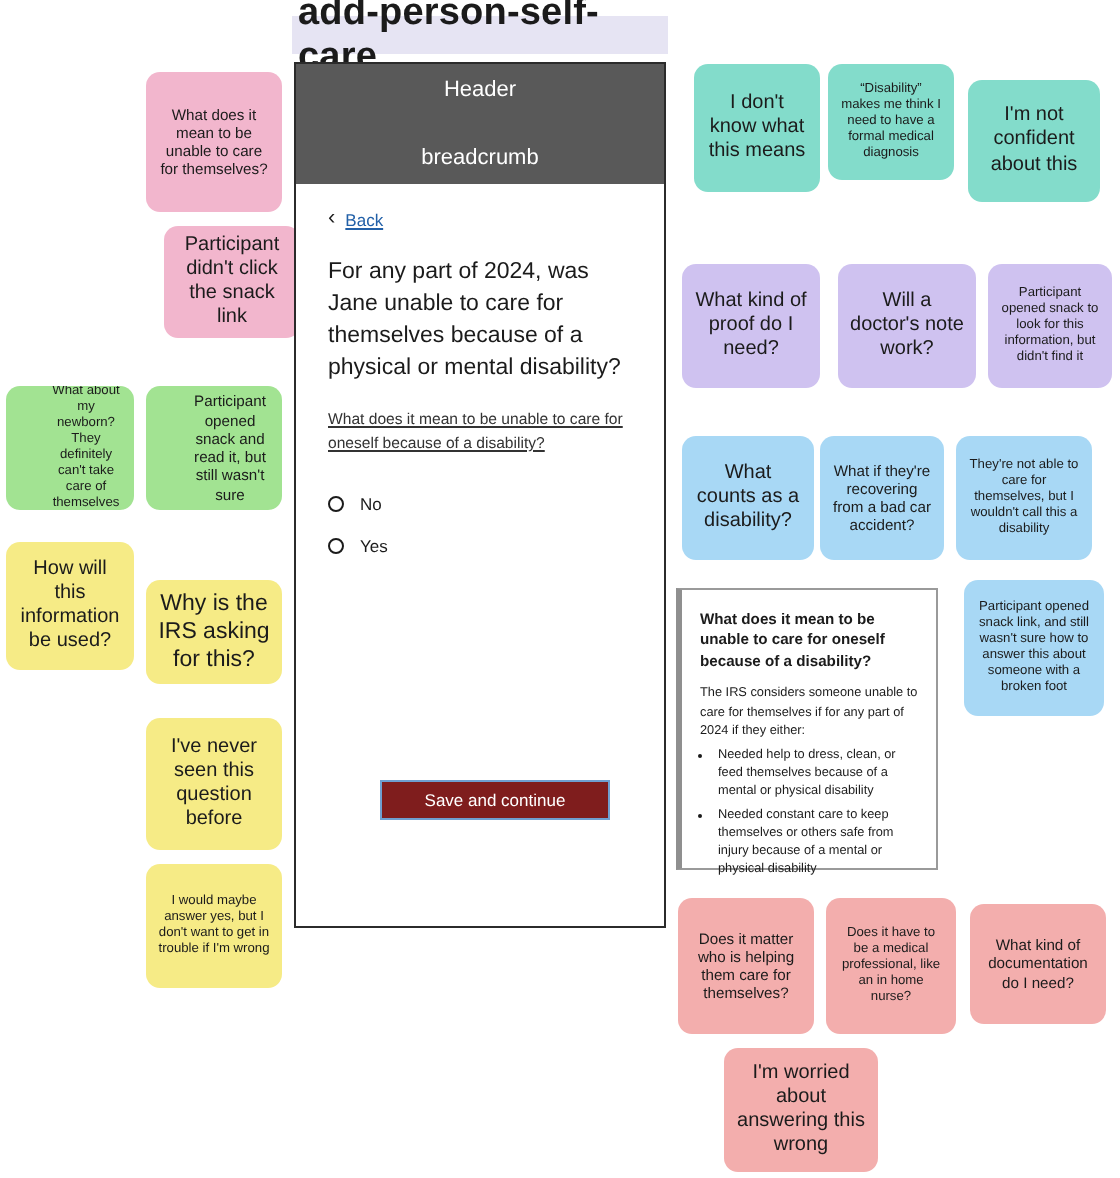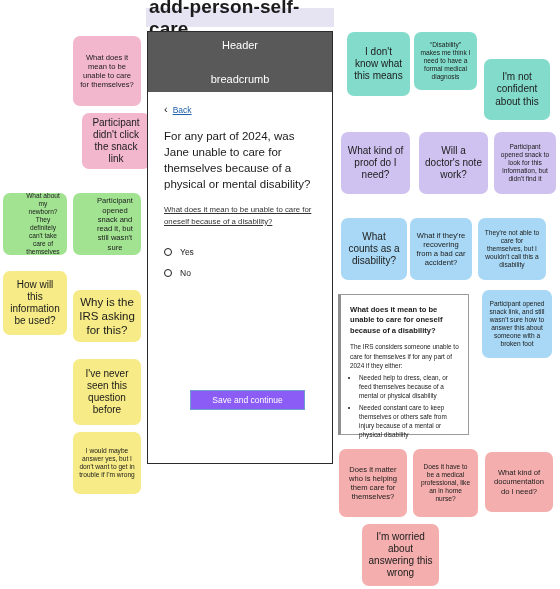--- a/index.html
+++ b/index.html
@@ -90,21 +90,21 @@
   }
   .radio-row{display:flex;align-items:center;gap:8px;margin-bottom:11px;}
   .radio{
     width:8px;height:8px;border-radius:50%;
     border:1.6px solid #1b1b1b;box-sizing:border-box;flex:none;
   }
   .radio-label{font-size:8.5px;color:#1b1b1b;}
   #save-continue{
     position:absolute;left:42px;bottom:53px;
     width:115px;height:20px;
-    background:#8b5cf6;
+    background:#7f1d1d;
     border:1px solid #6f9fd0;
     box-sizing:border-box;
     color:#ffffff;font-size:8.5px;
     display:flex;align-items:center;justify-content:center;
     cursor:pointer;
   }
 
   
   #snack-card{
     position:absolute;left:338px;top:294px;
@@ -131,21 +131,21 @@
       <div class="note pink t-sm" style="left: 73px; top: 36px; width: 68px; height: 70px;">What does it mean to be unable to care for themselves?</div>
       <div class="note pink t-md" style="left: 82px; top: 113px; width: 68px; height: 56px;">Participant didn't click the snack link</div>
       <div class="note green t-xs" style="left: 3px; top: 193px; width: 64px; height: 62px;">What about my newborn? They definitely can't take care of themselves</div>
       <div class="note green t-sm" style="left: 73px; top: 193px; width: 68px; height: 62px;">Participant opened snack and read it, but still wasn't sure</div>
       <div class="note yellow t-md" style="left: 3px; top: 271px; width: 64px; height: 64px;">How will this information be used?</div>
       <div class="note yellow t-lg" style="left: 73px; top: 290px; width: 68px; height: 52px;">Why is the IRS asking for this?</div>
       <div class="note yellow t-md" style="left: 73px; top: 359px; width: 68px; height: 66px;">I've never seen this question before</div>
       <div class="note yellow t-xs" style="left: 73px; top: 432px; width: 68px; height: 62px;">I would maybe answer yes, but I don't want to get in trouble if I'm wrong</div>
       <div class="note teal t-md" style="left: 347px; top: 32px; width: 63px; height: 64px;">I don't know what this means</div>
       <div class="note teal t-xs" style="left: 414px; top: 32px; width: 63px; height: 58px;">“Disability” makes me think I need to have a formal medical diagnosis</div>
-      <div class="note teal t-md" style="left: 484px; top: 40px; width: 66px; height: 61px; margin-top: 19px;">I'm not confident about this</div>
+      <div class="note teal t-md" style="left: 484px; top: 40px; width: 66px; height: 61px;">I'm not confident about this</div>
       <div class="note purple t-md" style="left: 341px; top: 132px; width: 69px; height: 62px;">What kind of proof do I need?</div>
       <div class="note purple t-md" style="left: 419px; top: 132px; width: 69px; height: 62px;">Will a doctor's note work?</div>
       <div class="note purple t-xs" style="left: 494px; top: 132px; width: 62px; height: 62px;">Participant opened snack to look for this information, but didn't find it</div>
       <div class="note blue t-md" style="left: 341px; top: 218px; width: 66px; height: 62px;">What counts as a disability?</div>
       <div class="note blue t-sm" style="left: 410px; top: 218px; width: 62px; height: 62px;">What if they're recovering from a bad car accident?</div>
       <div class="note blue t-xs" style="left: 478px; top: 218px; width: 68px; height: 62px;">They're not able to care for themselves, but I wouldn't call this a disability</div>
       <div class="note blue t-xs" style="left: 482px; top: 290px; width: 70px; height: 68px;">Participant opened snack link, and still wasn't sure how to answer this about someone with a broken foot</div>
       <div class="note salmon t-sm" style="left: 339px; top: 449px; width: 68px; height: 68px;">Does it matter who is helping them care for themselves?</div>
       <div class="note salmon t-xs" style="left: 413px; top: 449px; width: 65px; height: 68px;">Does it have to be a medical professional, like an in home nurse?</div>
       <div class="note salmon t-sm" style="left: 485px; top: 452px; width: 68px; height: 60px;">What kind of documentation do I need?</div>
@@ -160,25 +160,25 @@
     <div id="proto-body">
       <div class="back-row">
         <span class="chev">‹</span>
         <span class="back-link">Back</span>
       </div>
       <div id="question-text">For any part of 2024, was Jane unable to care for themselves because of a physical or mental disability?</div>
       <a id="helper-link">What does it mean to be unable to care for oneself because of a disability?</a>
 
       <div class="radio-row">
         <span class="radio"></span>
-        <span class="radio-label">Yes</span>
+        <span class="radio-label">No</span>
       </div>
       <div class="radio-row">
         <span class="radio"></span>
-        <span class="radio-label">No</span>
+        <span class="radio-label">Yes</span>
       </div>
 
       <div id="save-continue">Save and continue</div>
     </div>
   </div>
 
   <div id="snack-card">
     <div id="snack-title">What does it mean to be unable to care for oneself because of a disability?</div>
     <div id="snack-intro">The IRS considers someone unable to care for themselves if for any part of 2024 if they either:</div>
     <ul id="snack-list">

